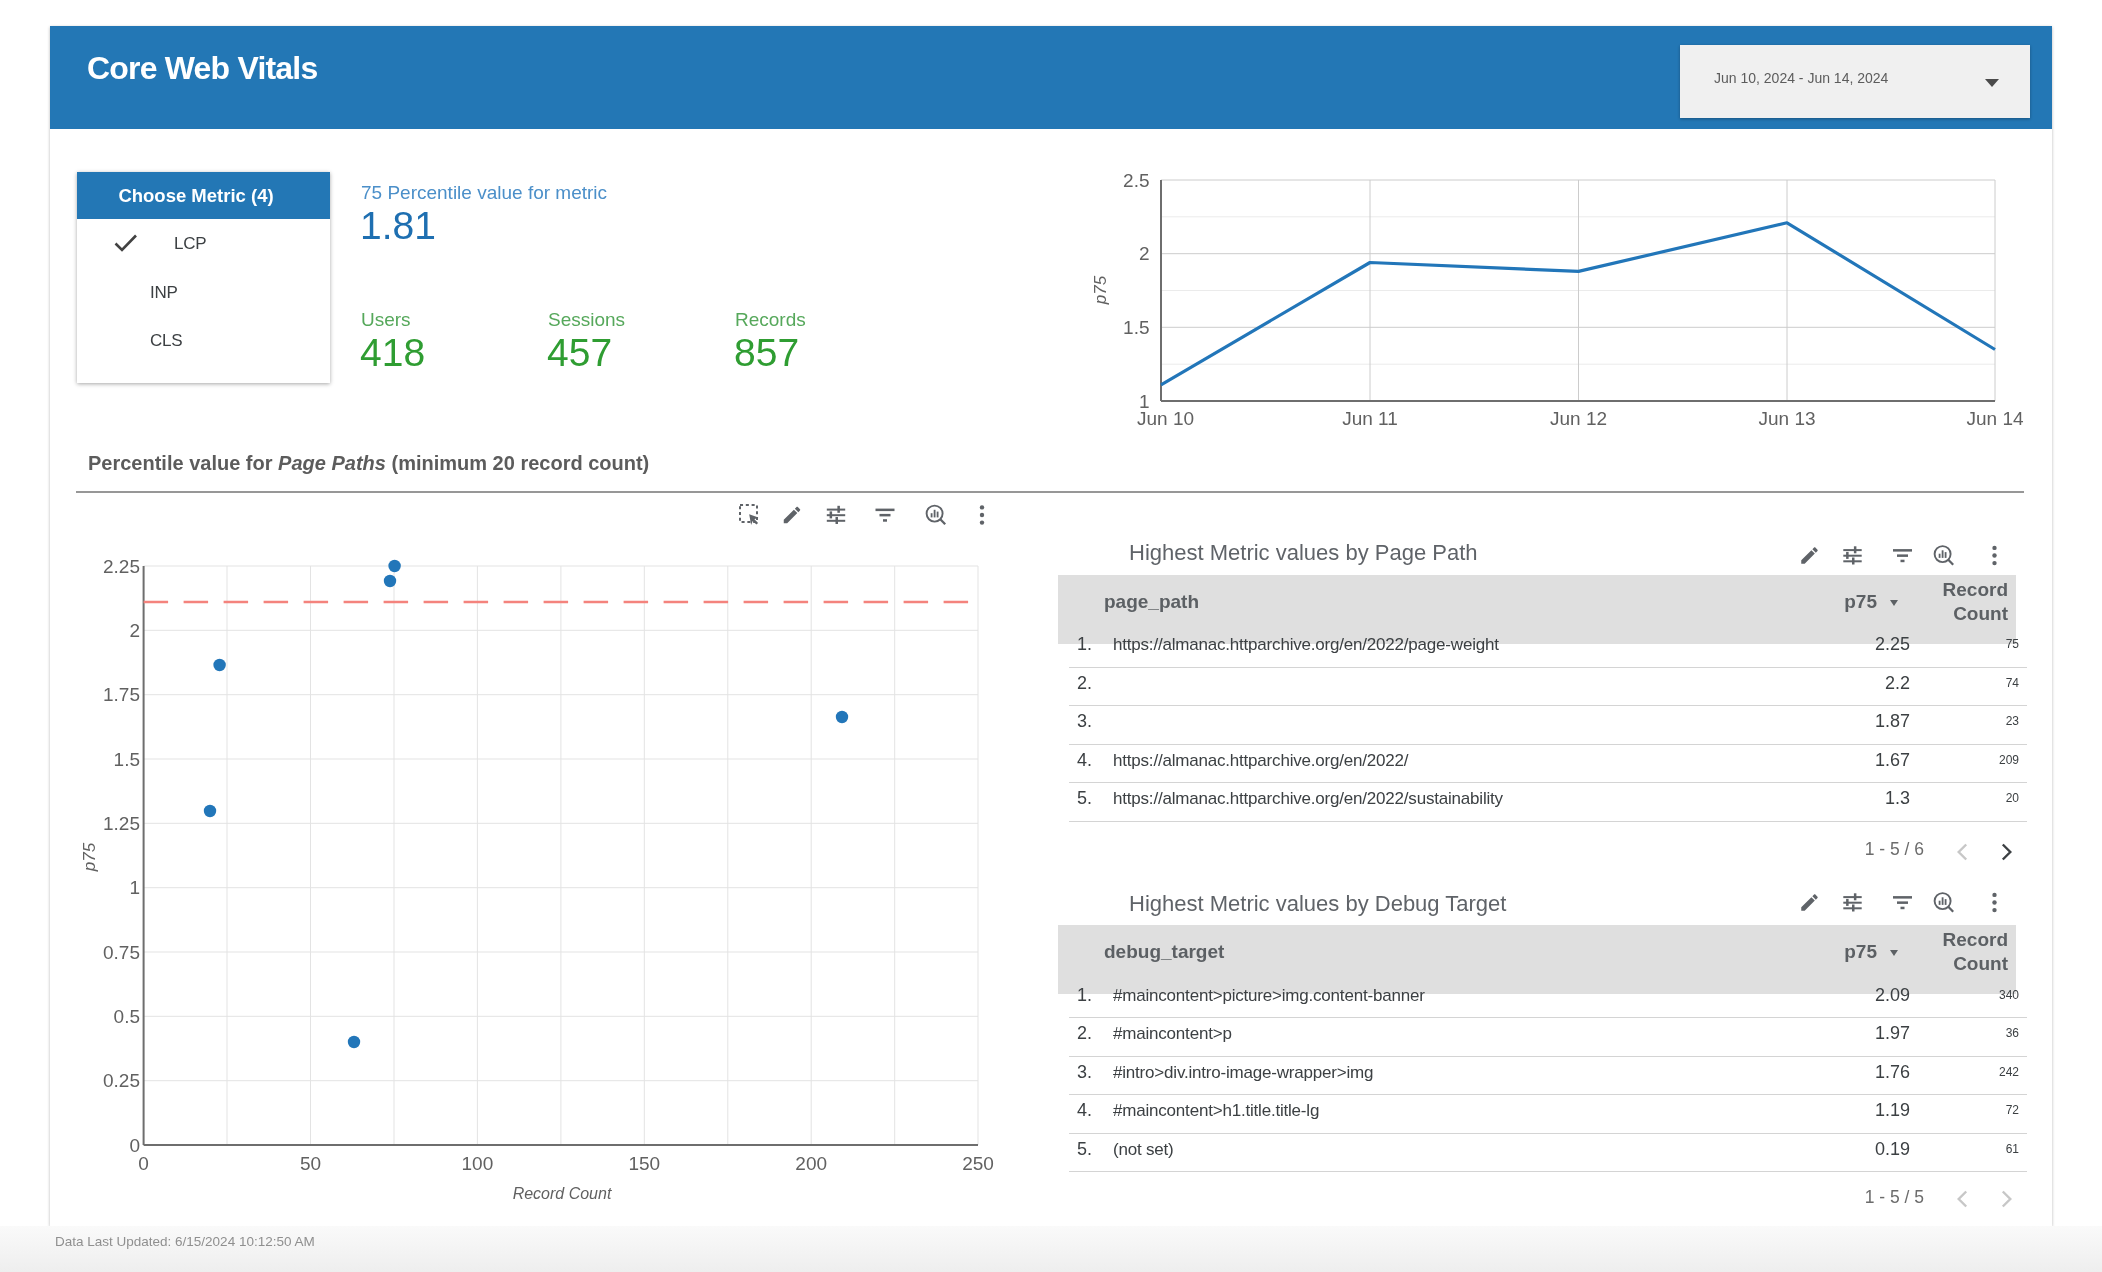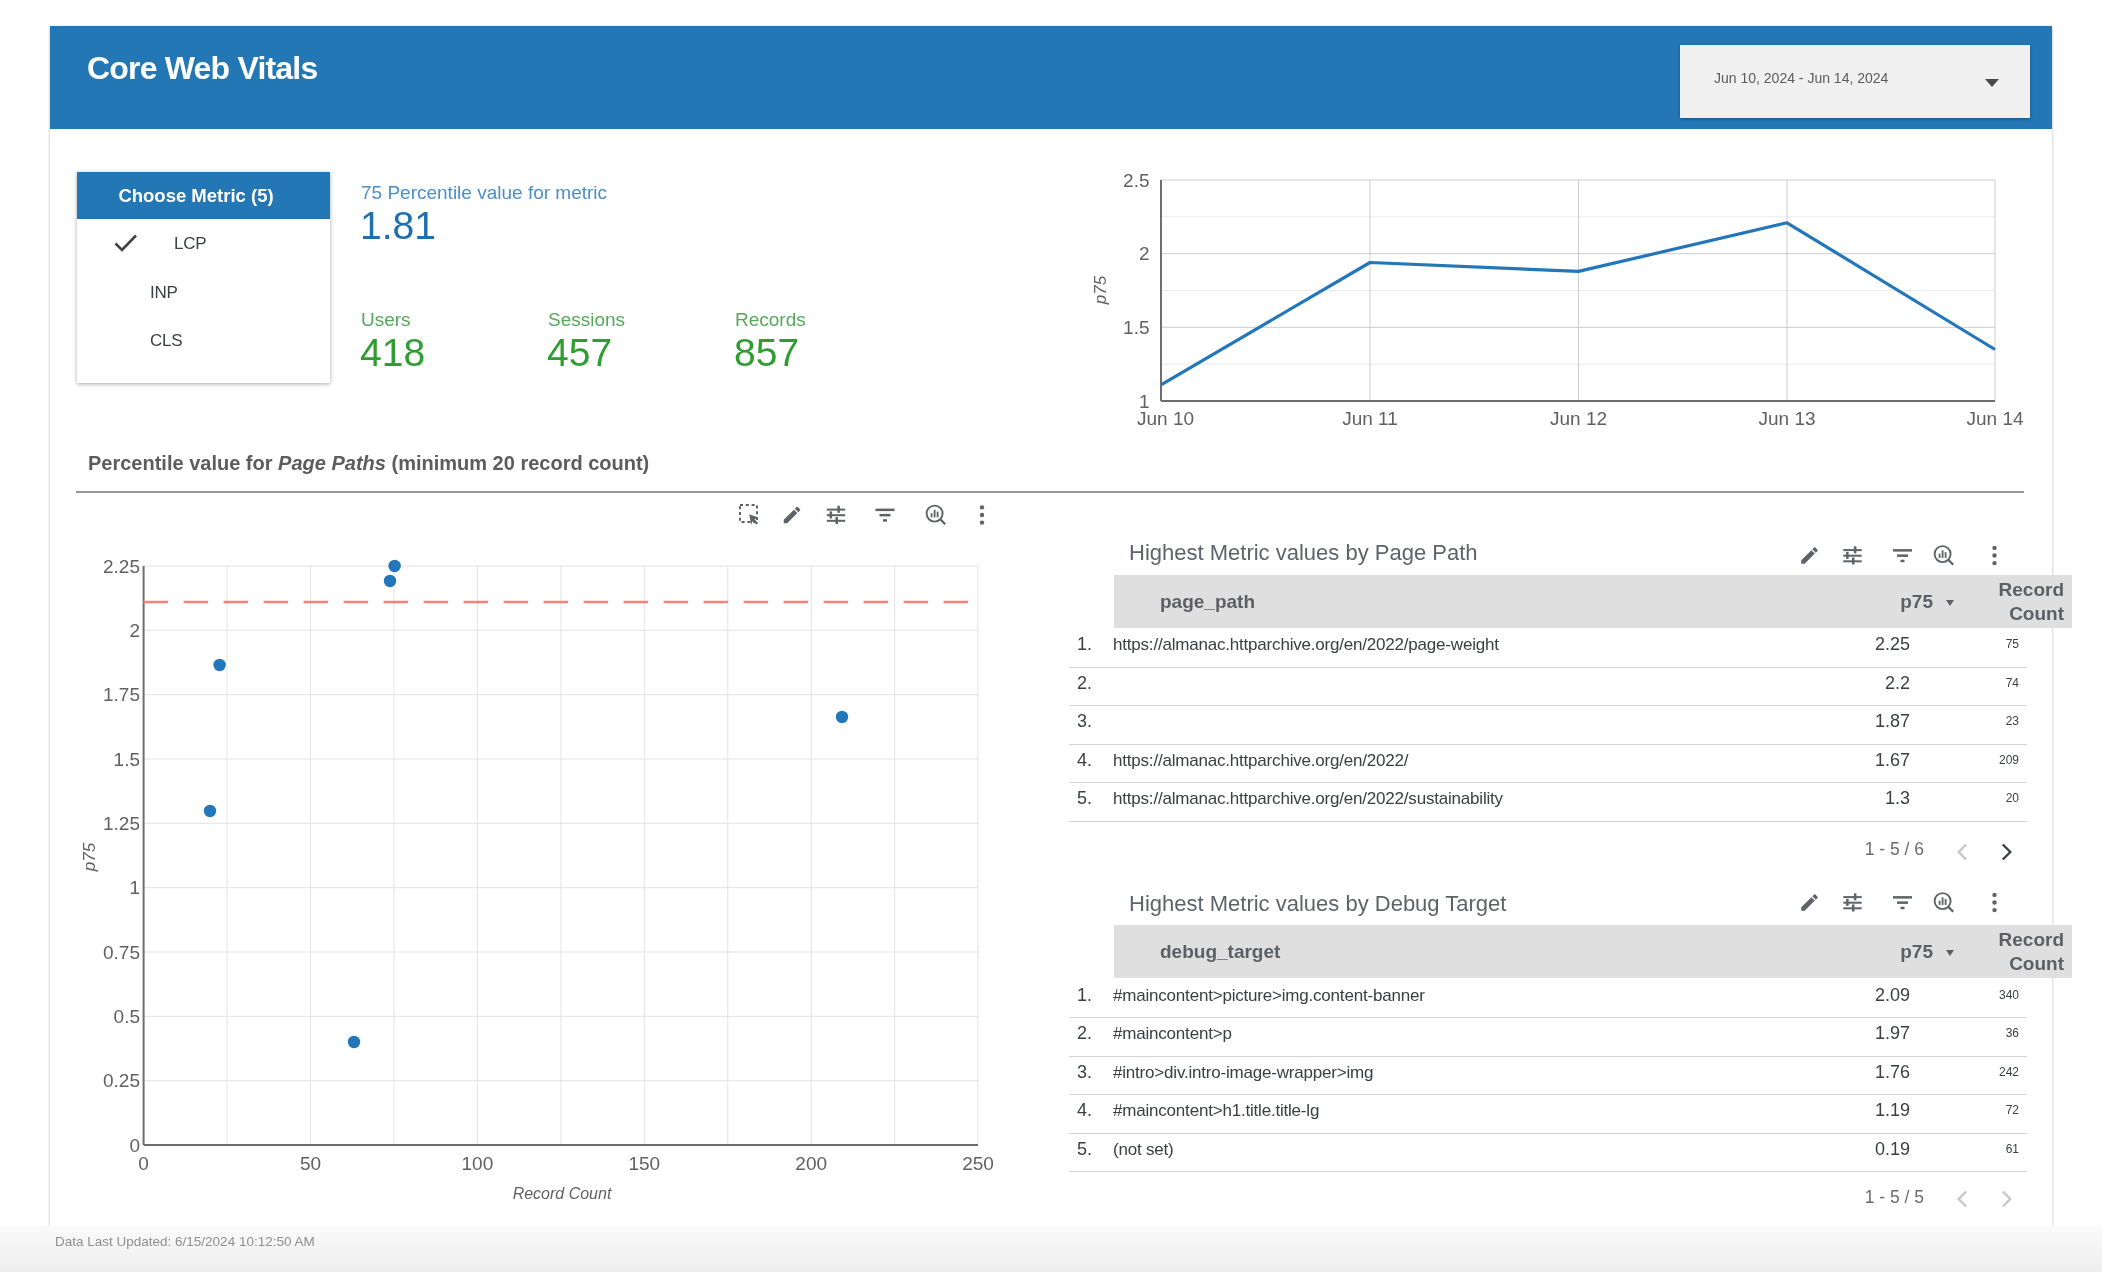--- a/index.html
+++ b/index.html
@@ -22,21 +22,21 @@
   .blue1 { color:#4b8fc9; }
   .blue2 { color:#1e6fb1; }
   .green1 { color:#56a85b; }
   .green2 { color:#2f9d32; }
 
   #sectitle { position:absolute; left:88px; top:452px; font-size:20px; font-weight:bold; color:#5c5c5c; line-height:22px; }
   #divider { position:absolute; left:76px; top:491px; width:1948px; height:2px; background:#979797; }
 
   
   .ttitle { position:absolute; font-size:22px; color:#5f6368; line-height:26px; }
-  .thead { position:absolute; left:1114px; width:958px; height:53px; background:#dfdfdf; }
+  .thead { position:absolute; left:1058px; width:958px; height:69px; background:#dfdfdf; }
   .th { position:absolute; font-size:19px; font-weight:bold; color:#5c6064; }
   .trow { position:absolute; left:1069px; width:958px; height:39px; }
   .tsep { position:absolute; left:1069px; width:958px; height:1px; background:#d4d4d4; }
   .tnum { position:absolute; left:8px; font-size:18px; color:#3c4043; }
   .tcell { position:absolute; left:44px; font-size:17px; letter-spacing:-0.2px; color:#3c4043; }
   .tval { position:absolute; right:117px; font-size:18px; color:#3c4043; }
   .tcnt { position:absolute; right:8px; font-size:12px; color:#3c4043; }
   .pgtext { position:absolute; font-size:17.5px; color:#6c6c6c; }
 
   #footer { position:absolute; left:0; top:1226px; width:2102px; height:46px; background:linear-gradient(#fafafa,#eeeeee); }
@@ -48,21 +48,21 @@
 <body>
 <div id="card"></div>
 <div id="header"></div>
 <div id="title">Core Web Vitals</div>
 <div id="datebox">
   <div id="datetext">Jun 10, 2024 - Jun 14, 2024</div>
   <div id="datecaret"></div>
 </div>
 
 <div id="metricpanel">
-  <div id="metrichead">Choose Metric (5)</div>
+  <div id="metrichead">Choose Metric (4)</div>
   <svg width="26" height="22" style="left:36px; top:60px;" viewBox="0 0 26 22">
     <path d="M2.5 11.5 L9 18 L23 3.5" stroke="#424242" stroke-width="2.6" fill="none"></path>
   </svg>
   <div class="mitem" style="top:62px;margin-left:24px;">LCP</div>
   <div class="mitem" style="top:110.5px;">INP</div>
   <div class="mitem" style="top:158.5px;">CLS</div>
 </div>
 
 <div class="sclabel blue1" style="left:361px; top:182px;">75 Percentile value for metric</div>
 <div class="scval blue2" style="left:360px; top:205px;">1.81</div>

